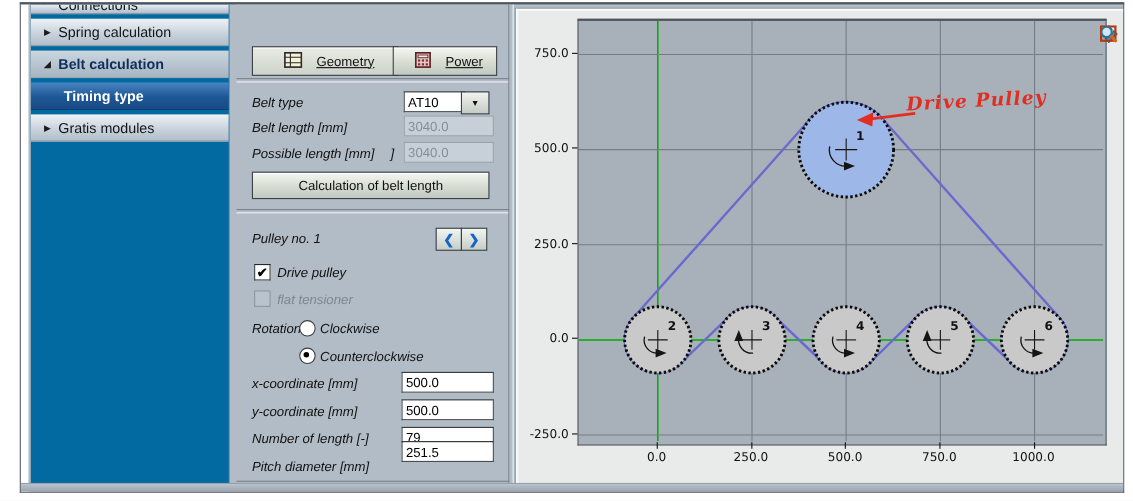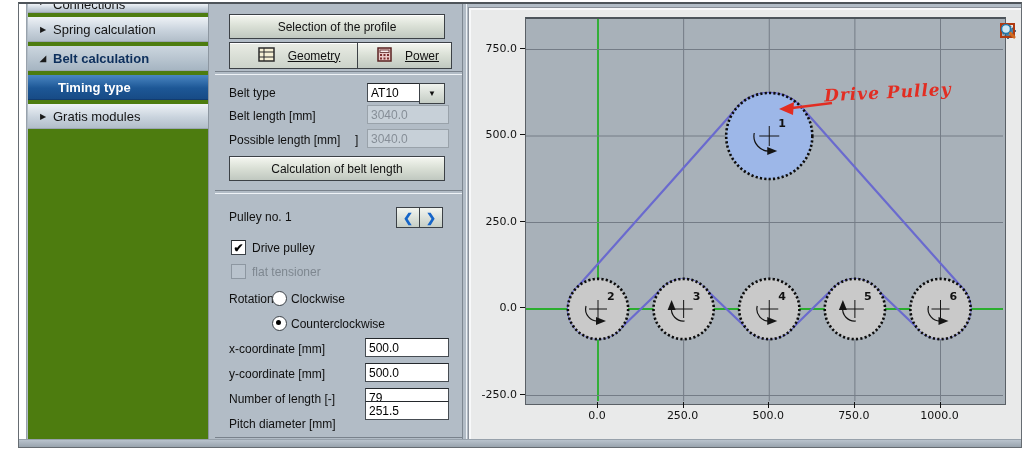--- a/index.html
+++ b/index.html
@@ -4,39 +4,39 @@
 <style>
   html,body{margin:0;padding:0;background:#ffffff;font-family:"Liberation Sans",sans-serif;}
   #stage{position:relative;width:1030px;height:455px;background:#fff;overflow:hidden;}
   #appwin{position:absolute;left:18px;top:2px;width:1002px;height:443px;background:#b2bcc6;
           border:1px solid #666c72;border-top:2px solid #4e545a;overflow:hidden;}
   
   .gutter{position:absolute;left:0;top:0;bottom:0;width:7px;background:#fff;border-right:1px solid #98a2ac;}
   .win-bottom{position:absolute;left:0;right:0;bottom:0;height:7px;
               background:linear-gradient(#b9c3cd,#99a4ae);border-top:1px solid #97a1ab;}
   
-  #sidebar{position:absolute;left:9px;top:0;width:180px;bottom:7px;background:#4d7c0f;border-right:1px solid #8d97a1;overflow:hidden;}
+  #sidebar{position:absolute;left:9px;top:0;width:180px;bottom:7px;background:#0369a1;border-right:1px solid #8d97a1;overflow:hidden;}
   .side-item{position:relative;height:24px;margin-bottom:4px;display:flex;align-items:center;
              padding-left:12px;font-size:13px;color:#141414;cursor:pointer;
              background:linear-gradient(#eef2f6,#c9d3dd 55%,#b2bec9);border-bottom:1px solid #9aa5b0;}
   .side-item .tri{width:13px;font-size:8px;color:#1a1a1a;}
   .side-item.clipped{height:8px;overflow:hidden;align-items:flex-start;}
   .side-item.clipped .lbl,.side-item.clipped .tri{margin-top:-7px;}
   .side-item.expanded{background:linear-gradient(#ccd6df,#a6b5c2);font-weight:bold;color:#0d2f5c;}
   .side-item.selected{background:linear-gradient(#4a86c2,#1d5796 55%,#174b86);color:#fff;font-weight:bold;
                       padding-left:30px;border-bottom:1px solid #123c6e;}
   
   #panel{position:absolute;left:196px;top:0;width:252px;bottom:7px;background:#b2bcc6;}
   #panel .splitter{position:absolute;right:0;top:0;bottom:0;width:3px;border-left:1px solid #7d8791;border-right:1px solid #eef2f6;}
   .btn{position:absolute;display:flex;align-items:center;justify-content:center;font-size:12px;color:#111;
        background:linear-gradient(#f5f7f1,#d9dfd5 50%,#c0c8c0);border:1px solid #3c4146;cursor:pointer;
        box-shadow:inset 0 1px 0 #ffffff;}
   .tabbtn{justify-content:center;padding-left:7px;gap:13px;text-decoration:underline;}
   .tabbtn.active{background:linear-gradient(#e9ece4,#ccd3ca);}
-  .lab{position:absolute;font-size:12px;color:#101010;white-space:nowrap;}
+  .lab{position:absolute;font-size:12px;color:#101010;white-space:nowrap;font-style:italic;}
   .inp{position:absolute;height:17px;border:1px solid #464c52;border-top-color:#24282c;background:#fff;
        font-family:"Liberation Sans",sans-serif;font-size:12px;color:#000;padding:0 3px;}
   .inp:disabled{background:#c7d0d8;color:#868e97;border-color:#99a2aa;}
   .dropbtn{position:absolute;width:24px;height:19px;display:flex;align-items:center;justify-content:center;
            background:linear-gradient(#f0f3ee,#c4ccc4);border:1px solid #3c4146;font-size:8px;color:#101010;cursor:pointer;}
   .sep{position:absolute;left:0;right:4px;height:2px;border-top:1px solid #79828c;border-bottom:1px solid #eef2f6;}
   .navbtn{position:absolute;width:22px;height:19px;display:flex;align-items:center;justify-content:center;
           background:linear-gradient(#f2f5f0,#c6cec6);border:1px solid #3c4146;cursor:pointer;
           color:#1565c8;font-weight:bold;font-size:12px;}
   .chk{position:absolute;width:13px;height:13px;background:#fff;border:1px solid #3a4046;
@@ -84,21 +84,20 @@
         <div class="side-item selected">
           <span class="lbl">Timing type</span>
         </div>
         <div class="side-item">
           <span class="tri">▶</span>
           <span class="lbl">Gratis modules</span>
         </div>
       </div>
 
     <div id="panel">
-      <div class="btn" style="left:14px;top:10px;width:214px;height:23px;">Selection of the profile</div>
 
       <div class="btn tabbtn active" style="left:14px;top:38px;width:124px;height:25px;">
         <span>
           <svg width="17" height="15" viewBox="0 0 17 15">
             <rect x="1" y="1" width="15" height="13" fill="#f6f0d4" stroke="#2b2b2b" stroke-width="1.5"></rect>
             <line x1="6" y1="1" x2="6" y2="14" stroke="#2b2b2b"></line>
             <line x1="1" y1="5" x2="16" y2="5" stroke="#2b2b2b"></line>
             <line x1="1" y1="10" x2="16" y2="10" stroke="#2b2b2b"></line>
           </svg>
         </span>

